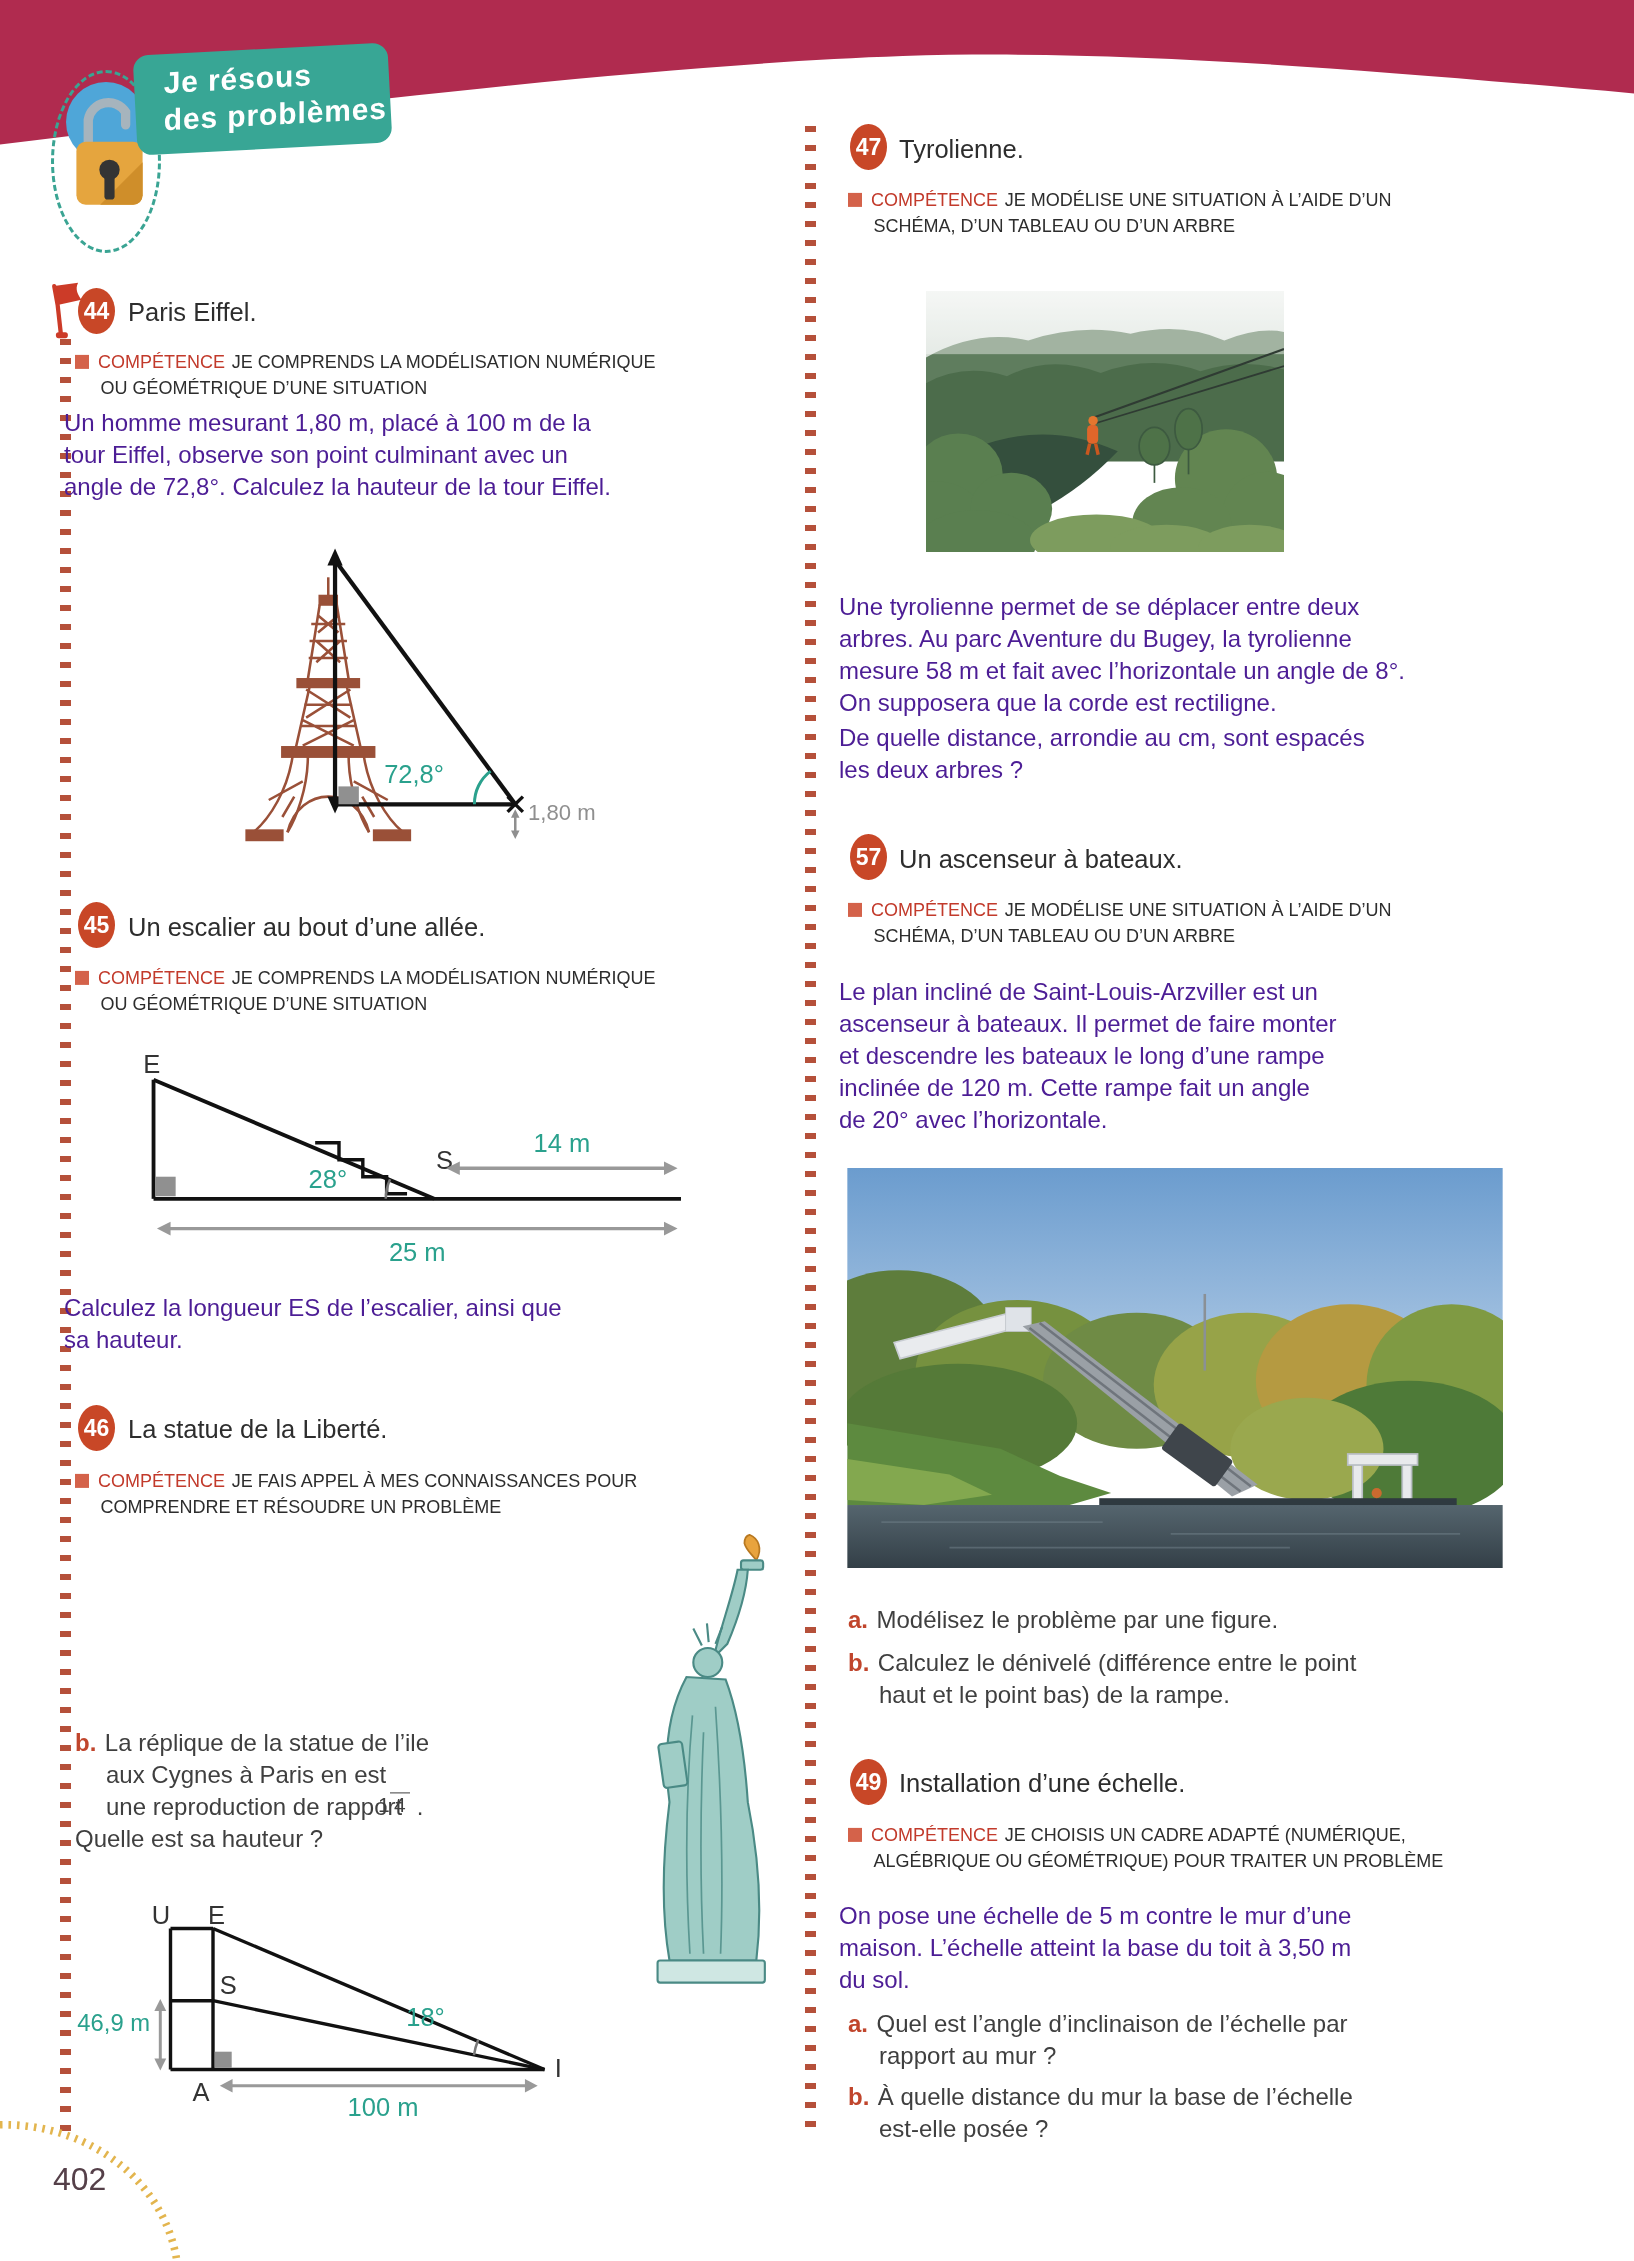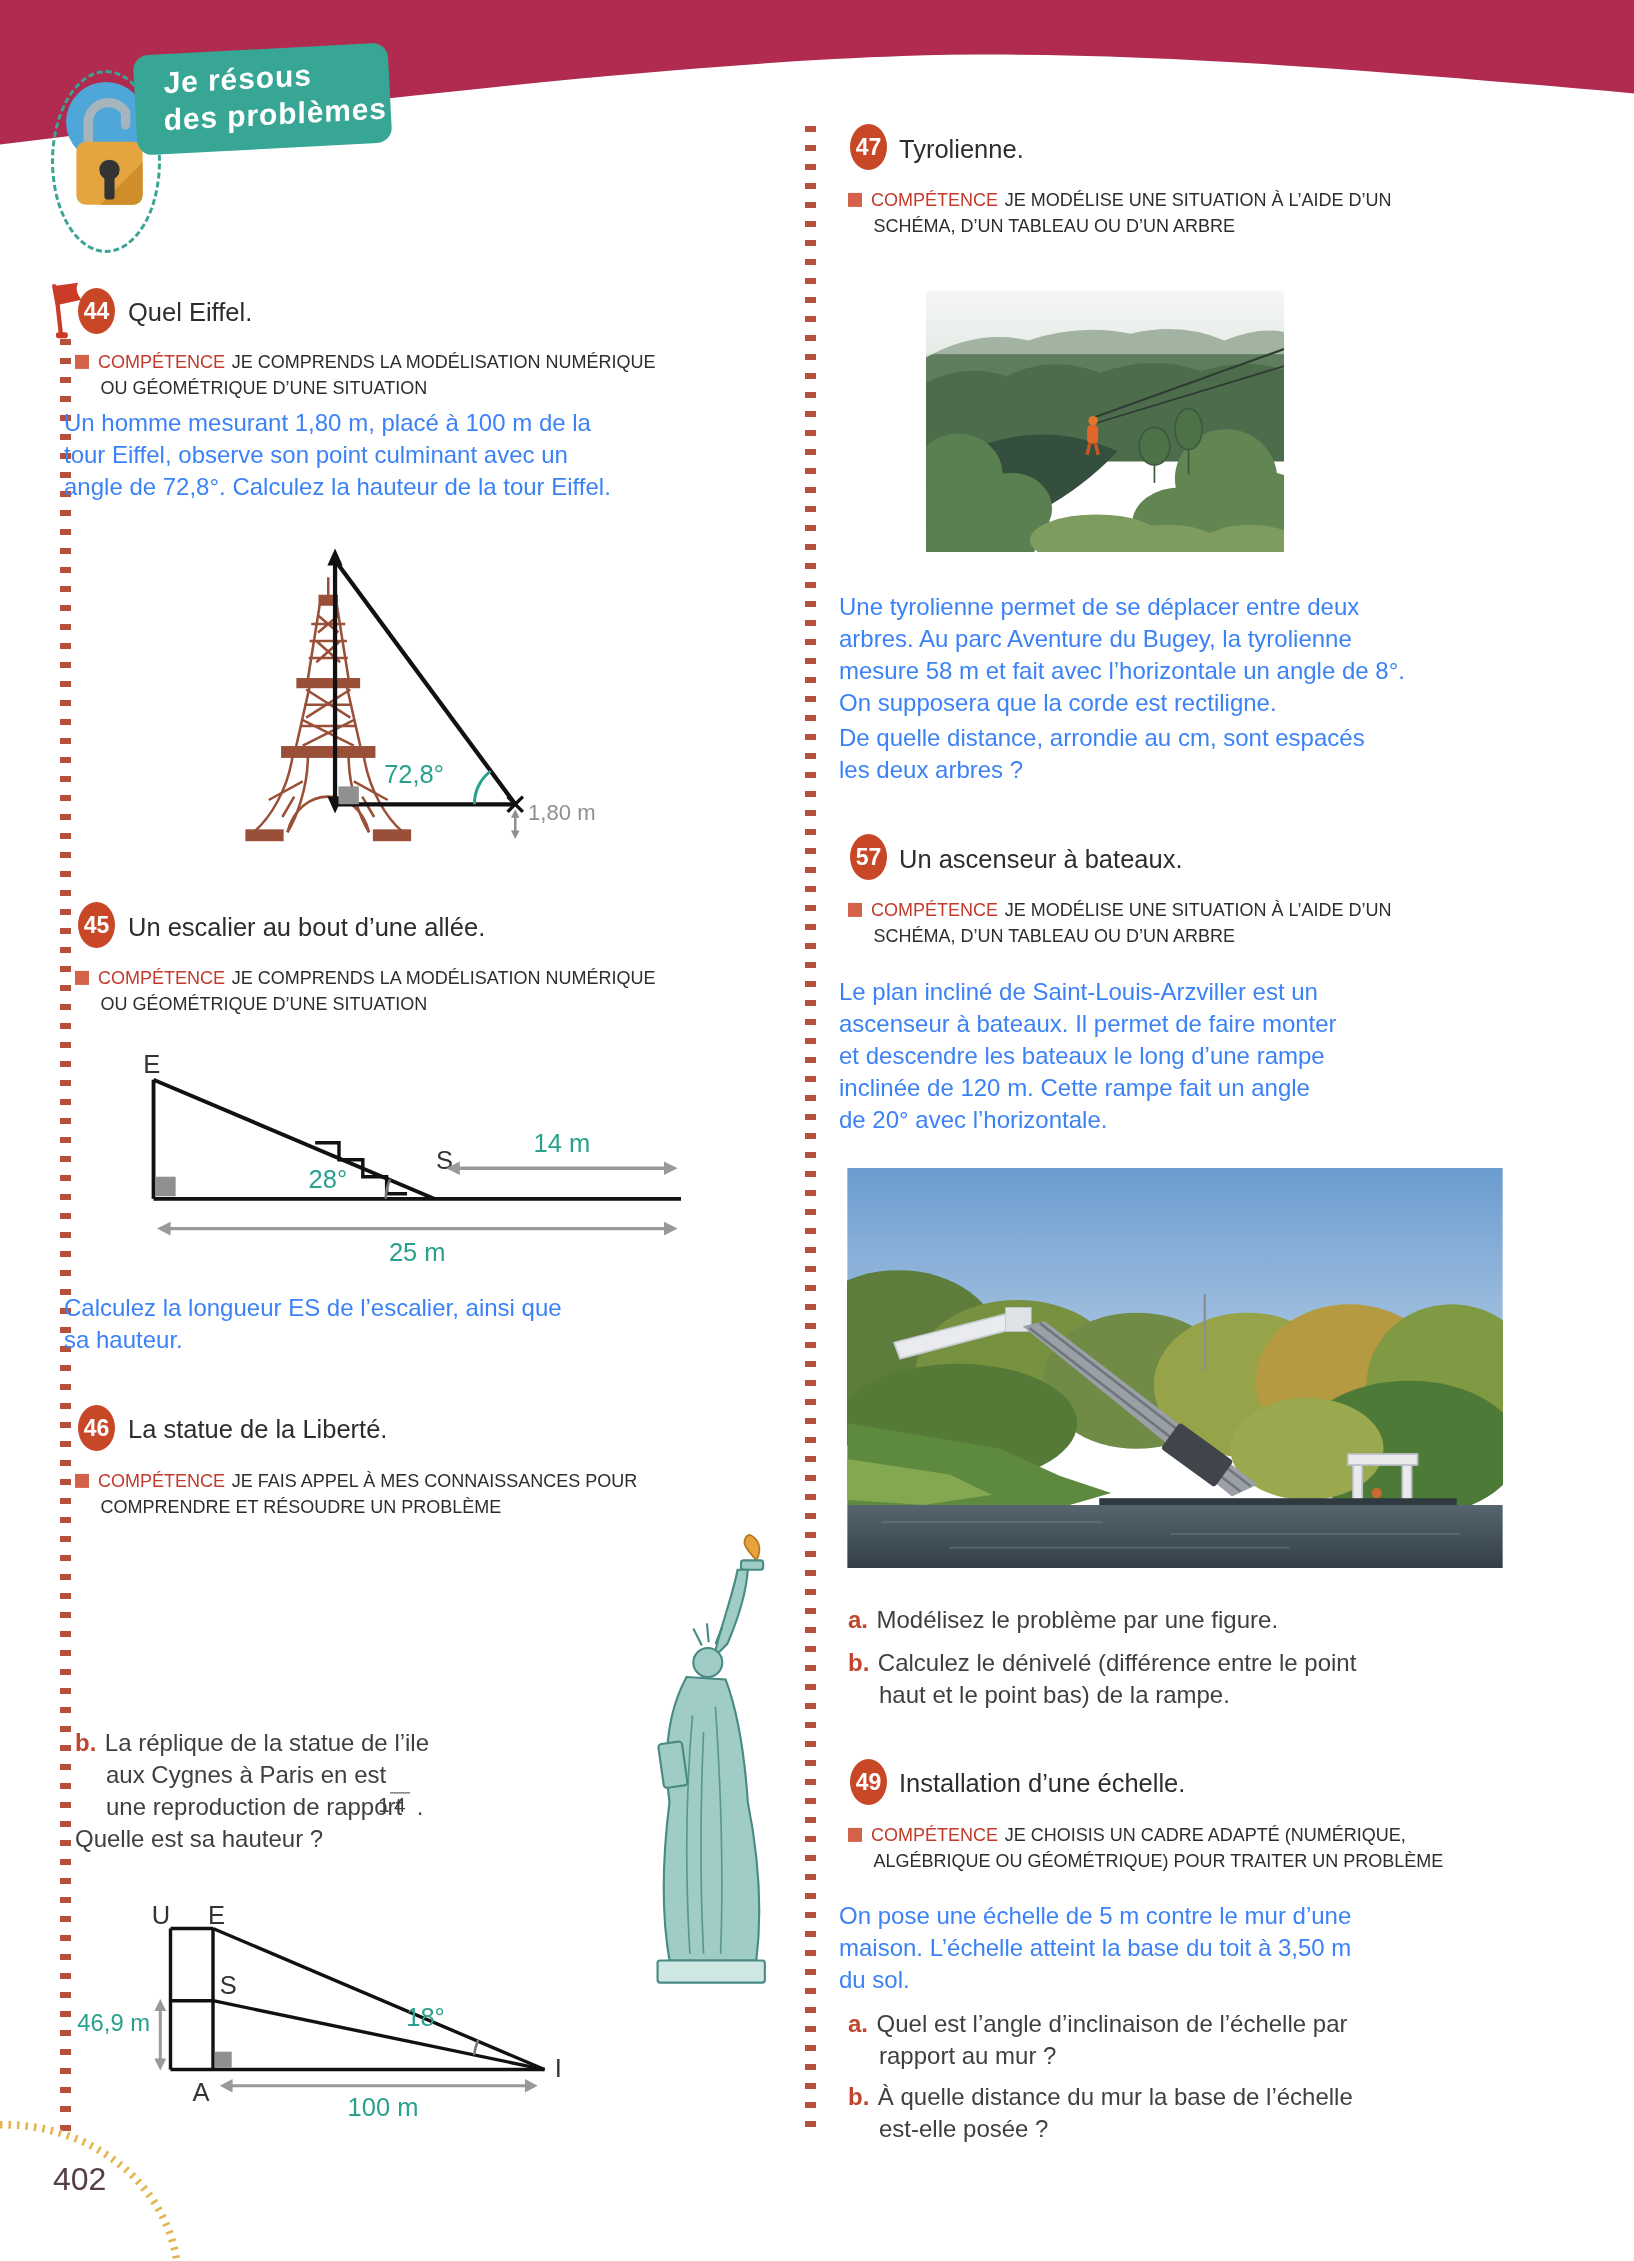--- a/index.html
+++ b/index.html
@@ -33,21 +33,21 @@
          display:flex;align-items:center;justify-content:center;color:#fff;
          font-size:23px;font-weight:bold;}
   .ex-title{position:absolute;font-size:25.5px;font-weight:normal;color:#2d2d2d;white-space:nowrap;}
 
   .competence{position:absolute;font-size:18px;font-weight:normal;color:#2d2d2d;
               line-height:26px;white-space:pre-line;margin:0;padding-left:25.5px;text-indent:-25.5px;}
   .comp-square{display:inline-block;width:13.6px;height:13.6px;background:#d4624a;
                margin-right:9.4px;transform:translateY(0.9px);}
   .comp-word{color:#c23a2b;margin-right:6.8px;}
 
-  .bodytext{position:absolute;font-size:24px;line-height:32px;color:#3b82f6;
+  .bodytext{position:absolute;font-size:24px;line-height:32px;color:#4c1d95;
             white-space:pre-line;margin:0;}
   .item{position:absolute;font-size:24px;line-height:32px;color:#3f3f3f;
         white-space:pre-line;margin:0;padding-left:31px;text-indent:-31px;}
   .item .marker{color:#c0452c;font-weight:bold;margin-right:8.5px;}
   .blockline{display:block;}
   .frac{display:inline-block;vertical-align:middle;text-align:center;
         line-height:1.08;font-size:21px;margin:0 6.8px;transform:translateY(-2.6px);}
   .frac .den{border-top:1.7px solid #3f3f3f;padding:0 4.3px;}
 
   .photo{position:absolute;overflow:hidden;}
@@ -86,21 +86,21 @@
 
   <svg style="position:absolute;left:49px;top:281px" width="36" height="58" viewBox="0 0 42 68">
     <path d="M6,6 L34,2 C30,10 34,16 38,22 L10,28 Z" fill="#cc3b28"></path>
     <path d="M6,6 L10,28 L14,64" stroke="#cc3b28" stroke-width="5" fill="none" stroke-linecap="round"></path>
     <rect x="8" y="60" width="14" height="7" rx="3" fill="#cc3b28"></rect>
   </svg>
 
   <div class="badge" style="left:78px;top:288px">
     <span>44</span>
   </div>
-  <div class="ex-title" style="left:128px;top:298px">Quel Eiffel.</div>
+  <div class="ex-title" style="left:128px;top:298px">Paris Eiffel.</div>
   <p class="competence" style="left:75px;top:349px;width:698px"><span class="comp-square"></span><span class="comp-word">COMPÉTENCE</span><span>JE COMPRENDS LA MODÉLISATION NUMÉRIQUE
 OU GÉOMÉTRIQUE D’UNE SITUATION</span></p>
   <p class="bodytext" style="left:64px;top:407px;width:724px">Un homme mesurant 1,80 m, placé à 100 m de la
 tour Eiffel, observe son point culminant avec un
 angle de 72,8°. Calculez la hauteur de la tour Eiffel.</p>
 
   <svg class="figure" style="left:128px;top:545px" width="477" height="306" viewBox="0 0 560 360">
     <g stroke="#9a5038" stroke-width="3" fill="none" transform="translate(135,38)">
       <line x1="100" y1="0" x2="100" y2="22"></line>
       <rect x="90" y="22" width="20" height="10" fill="#9a5038"></rect>

